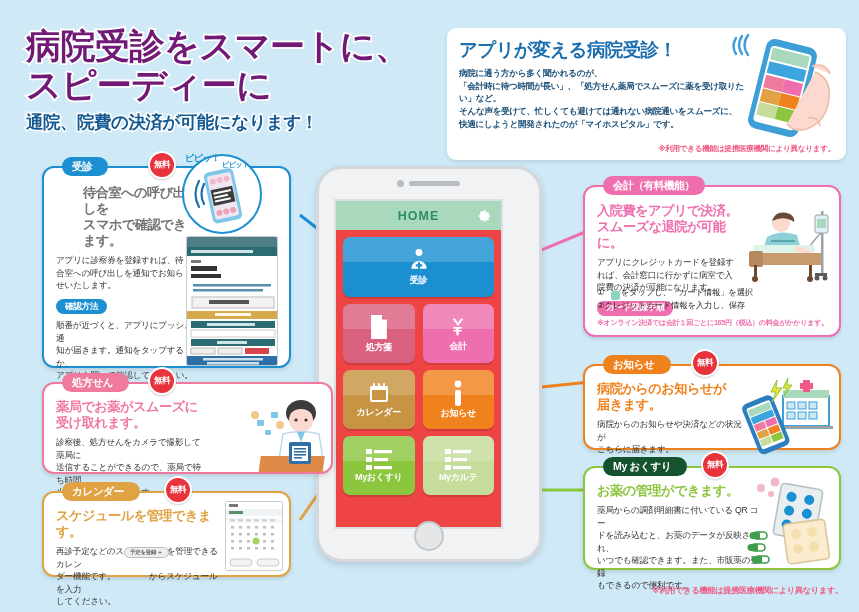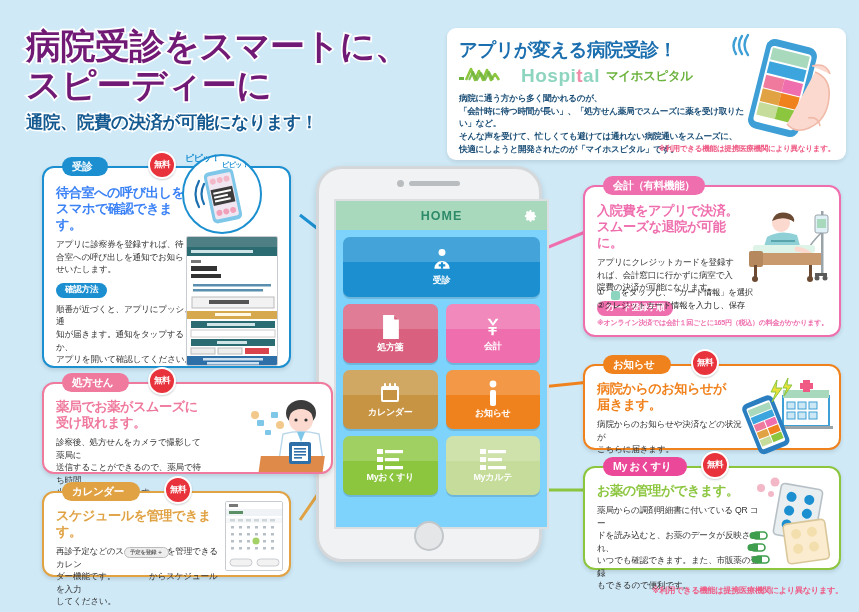--- a/index.html
+++ b/index.html
@@ -100,22 +100,22 @@
     position: absolute; left: 90px; top: 12px;
     width: 51px; height: 5px; border-radius: 3px; background: #b9bdc0;
   }
   #phone .home-btn {
     position: absolute; left: 50%; bottom: 8px; transform: translateX(-50%);
     width: 30px; height: 30px; border-radius: 50%;
     background: #e4e6e8; border: 2px solid #c3c7ca;
   }
   #screen {
     position: absolute; left: 15px; top: 30px;
-    width: 215px; height: 330px;
-    background: #7dd3fc;
+    width: 169px; height: 330px;
+    background: #ef4444;
     border: 2px solid #dcdfe1;
     text-align: center;
   }
   #screen .sbar {
     height: 29px; background: #a9d9bd;
     display: flex; align-items: center; justify-content: center;
     position: relative;
   }
   #screen .sbar .title {
     font-size: 12.5px; font-weight: bold; color: #2e8b6a; letter-spacing: 1px;
@@ -184,42 +184,42 @@
     letter-spacing: -0.3px;
   }
   .card .fineprint {
     font-size: 7.1px; line-height: 1.42; color: #444444;
     letter-spacing: -0.3px; white-space: pre-line; margin-top: 22px;
   }
 
   
   .c-blue   { border-color: #1b8fd0; }
   .c-blue   .cap { background: #1b8fd0; }
-  .c-blue   .headline { color: #3b82f6; }
+  .c-blue   .headline { color: #737373; margin-left: 27px; }
   .c-blue   .sublabel { background: #1b8fd0; }
 
   .c-pink   { border-color: #ef7a9e; }
   .c-pink   .cap { background: #ef7a9e; }
   .c-pink   .headline { color: #ef7a9e; }
 
   .c-gold   { border-color: #e0a243; }
   .c-gold   .cap { background: #e0a243; }
   .c-gold   .headline { color: #e0a243; }
 
   .c-mag    { border-color: #ef6fae; }
   .c-mag    .cap { background: #ef6fae; }
   .c-mag    .headline { color: #ef6fae; }
   .c-mag    .sublabel { background: #ef6fae; }
 
   .c-orange { border-color: #f0821e; }
   .c-orange .cap { background: #f0821e; }
   .c-orange .headline { color: #f0821e; }
 
   .c-green  { border-color: #8cc63f; }
-  .c-green  .cap { background: #ec4899; }
+  .c-green  .cap { background: #14532d; }
   .c-green  .headline { color: #8cc63f; }
 
   .mini-shot {
     position: absolute; background: #ffffff;
     border: 1.5px solid #c8ccd0; border-radius: 2px;
     overflow: hidden;
   }
   .bubble-circle {
     position: absolute; border-radius: 50%;
     background: #ffffff; border: 2.5px solid #1b8fd0;
@@ -246,29 +246,20 @@
   </svg>
 
   <div id="headline">
     <div class="hl-main">病院受診をスマートに、
 スピーディーに</div>
     <div class="hl-sub">通院、院費の決済が可能になります！</div>
   </div>
 
   <div id="intro">
     <div class="intro-title">アプリが変える病院受診！</div>
-    <div class="logo-row">
-      <svg class="logo-wave" width="56" height="20" viewBox="0 0 56 20">
-        <rect x="0" y="11" width="5" height="3" fill="#6db33f"></rect>
-        <polyline points="7,14 12,3 16,14 20,5 24,14 28,4 32,14 36,8 40,14" fill="none" stroke="#8cc63f" stroke-width="2.6" stroke-linejoin="round"></polyline>
-        <polyline points="10,14 14,6 18,14 22,7 26,14 30,6 34,14" fill="none" stroke="#6db33f" stroke-width="2" stroke-linejoin="round" opacity=".85"></polyline>
-      </svg>
-      <span class="logo-word"><span>Hospi</span><span class="cross">t</span><span>al</span></span>
-      <span class="logo-jp">マイホスピタル</span>
-    </div>
     <div class="intro-body">病院に通う方から多く聞かれるのが、
 「会計時に待つ時間が長い」、「処方せん薬局でスムーズに薬を受け取りたい」など。
 そんな声を受けて、忙しくても避けては通れない病院通いをスムーズに、
 快適にしようと開発されたのが「マイホスピタル」です。</div>
     <div class="intro-note">※利用できる機能は提携医療機関により異なります。</div>
 
     <svg class="intro-art" width="118" height="120" viewBox="0 0 118 120">
       <g stroke="#3d9fd6" stroke-width="2.4" fill="none" stroke-linecap="round">
         <path d="M16,22 q-5,-8 0,-16"></path>
           <path d="M22,22 q-6,-9 0,-18"></path>

